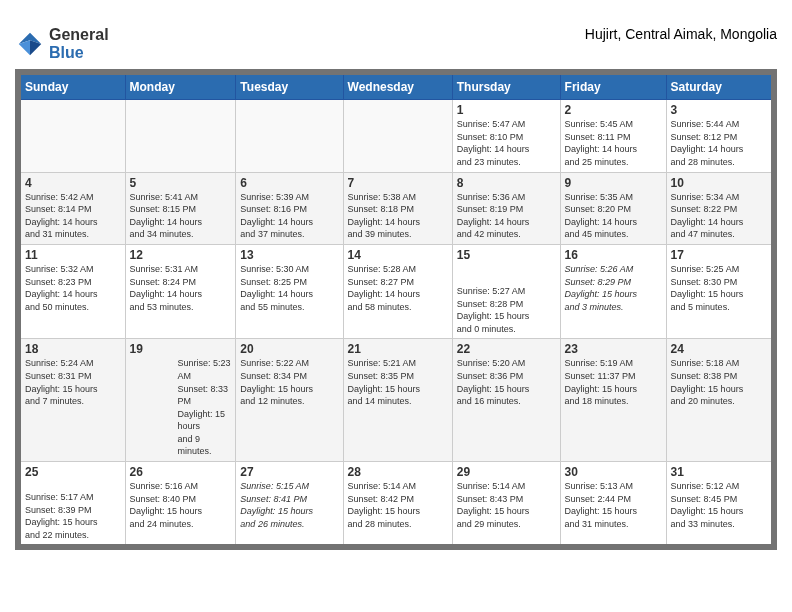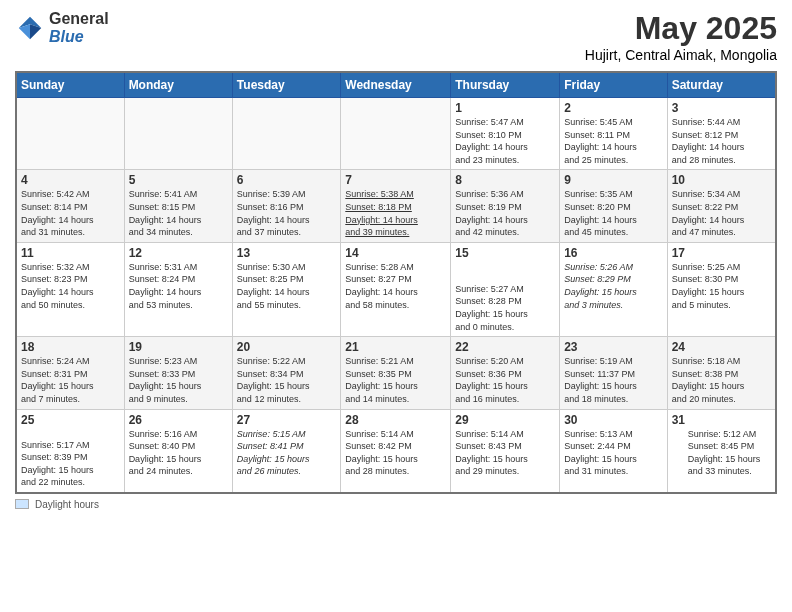--- a/index.html
+++ b/index.html
@@ -6,21 +6,21 @@
     body {
       width: 792px;
       height: 612px;
       font-family: Arial, sans-serif;
       background: #fff;
       overflow: hidden;
     }
     .page {
       width: 792px;
       height: 612px;
-      padding: 10px 15px;
+      padding: 26px 15px;
     }
     .header {
       display: flex;
       justify-content: space-between;
       align-items: flex-start;
       margin-bottom: 8px;
     }
     .logo {
       display: flex;
       align-items: center;
@@ -33,42 +33,41 @@
     }
     .logo-general {
       font-size: 16px;
       font-weight: bold;
       color: #333;
     }
     .logo-blue {
       font-size: 16px;
       font-weight: bold;
       color: #2b6cb0;
-      font-style: italic;
     }
     .logo-icon {
       width: 30px;
       height: 30px;
     }
     .title-block {
       text-align: right;
     }
     .cal-title {
       font-size: 32px;
       font-weight: bold;
       color: #333;
     }
     .cal-subtitle {
       font-size: 14px;
       color: #000000;
     }
     .calendar {
       width: 100%;
       border-collapse: collapse;
-      border: 2px solid #737373;
+      border: 6px solid #737373;
     }
     .calendar th {
       background: #2b6cb0;
       color: #fff;
       font-size: 12px;
       font-weight: bold;
       padding: 5px 4px;
       text-align: left;
       border: 1px solid #2255a0;
     }
@@ -126,21 +125,20 @@
         <polygon points="20,5 35,20 20,15 5,20" fill="#2b6cb0"></polygon>
         <polygon points="20,15 35,20 20,35" fill="#1a4a8a"></polygon>
         <polygon points="5,20 20,15 20,35" fill="#4a90d9"></polygon>
       </svg>
       <div class="logo-text">
         <span class="logo-general">General</span>
         <span class="logo-blue">Blue</span>
       </div>
     </div>
     <div class="title-block">
-      <div class="cal-title">May 2025</div>
       <div class="cal-subtitle">Hujirt, Central Aimak, Mongolia</div>
     </div>
   </div>
 
   <table class="calendar">
     <thead>
       <tr>
         <th>Sunday</th>
         <th>Monday</th>
         <th>Tuesday</th>
@@ -195,21 +193,21 @@
           </td>
           <td>
             <span class="day-num">6</span>
             <div class="day-info" style="white-space: pre-line;">Sunrise: 5:39 AM
 Sunset: 8:16 PM
 Daylight: 14 hours
 and 37 minutes.</div>
           </td>
           <td>
             <span class="day-num">7</span>
-            <div class="day-info" style="white-space: pre-line; text-decoration: underline;">Sunrise: 5:38 AM
+            <div class="day-info" style="white-space: pre-line;">Sunrise: 5:38 AM
 Sunset: 8:18 PM
 Daylight: 14 hours
 and 39 minutes.</div>
           </td>
           <td>
             <span class="day-num">8</span>
             <div class="day-info" style="white-space: pre-line;">Sunrise: 5:36 AM
 Sunset: 8:19 PM
 Daylight: 14 hours
 and 42 minutes.</div>
@@ -283,21 +281,21 @@
         <tr>
           <td>
             <span class="day-num">18</span>
             <div class="day-info" style="white-space: pre-line;">Sunrise: 5:24 AM
 Sunset: 8:31 PM
 Daylight: 15 hours
 and 7 minutes.</div>
           </td>
           <td>
             <span class="day-num">19</span>
-            <div class="day-info" style="white-space: pre-line;">Sunrise: 5:23 AM
+            <div class="day-info" style="white-space: pre-line; margin-left: 48px;">Sunrise: 5:23 AM
 Sunset: 8:33 PM
 Daylight: 15 hours
 and 9 minutes.</div>
           </td>
           <td>
             <span class="day-num">20</span>
             <div class="day-info" style="white-space: pre-line;">Sunrise: 5:22 AM
 Sunset: 8:34 PM
 Daylight: 15 hours
 and 12 minutes.</div>
@@ -369,26 +367,22 @@
           </td>
           <td>
             <span class="day-num">30</span>
             <div class="day-info" style="white-space: pre-line;">Sunrise: 5:13 AM
 Sunset: 2:44 PM
 Daylight: 15 hours
 and 31 minutes.</div>
           </td>
           <td>
             <span class="day-num">31</span>
-            <div class="day-info" style="white-space: pre-line; margin-left: 16px;">Sunrise: 5:12 AM
+            <div class="day-info" style="white-space: pre-line;">Sunrise: 5:12 AM
 Sunset: 8:45 PM
 Daylight: 15 hours
 and 33 minutes.</div>
           </td>
         </tr>
       </tbody>
   </table>
 
-  <div class="legend">
-    <div class="legend-box"></div>
-    <span>Daylight hours</span>
-  </div>
 </div>
 
 </body></html>

